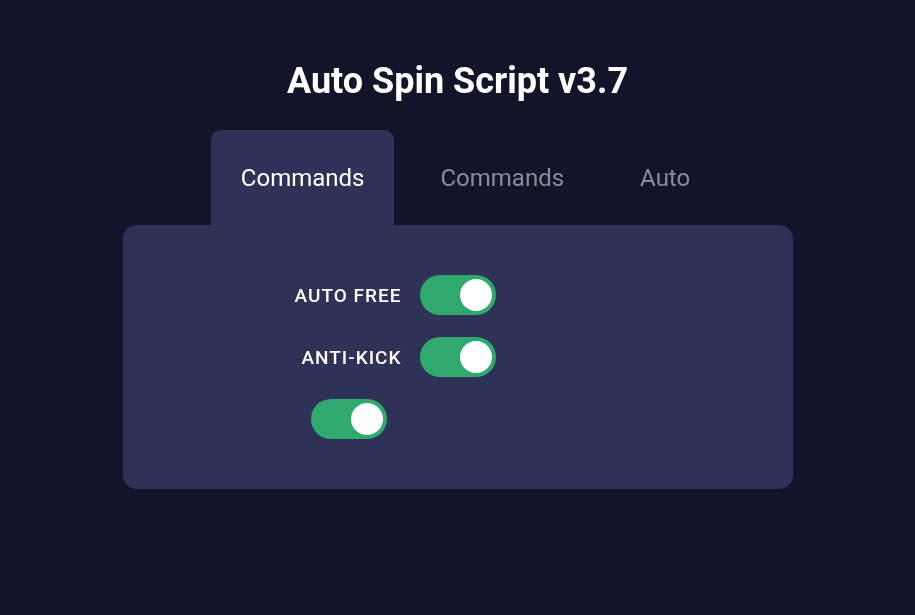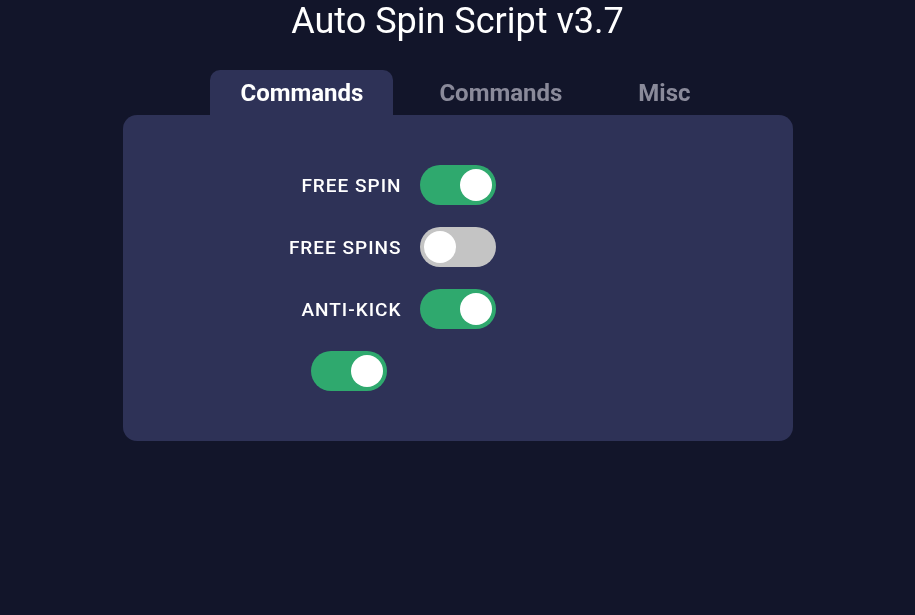--- a/index.html
+++ b/index.html
@@ -13,32 +13,33 @@
       background-color: #12152a;
       font-family: -apple-system, BlinkMacSystemFont, 'Segoe UI', Roboto, Arial, sans-serif;
       display: flex;
       flex-direction: column;
       align-items: center;
       overflow: hidden;
     }
     .title {
       color: #ffffff;
       font-size: 36px;
-      font-weight: 400;
+      font-weight: 700;
+      margin-top: 60px;
       margin-bottom: 28px;
     }
     .tabs {
       display: flex;
       align-items: flex-end;
       gap: 0;
     }
     .tab {
-      padding: 9px 30px;
+      padding: 34px 30px;
       font-size: 24px;
-      font-weight: 700;
+      font-weight: 400;
       color: #8a8a9a;
       cursor: pointer;
       border-radius: 10px 10px 0 0;
       margin-left: 16px;
     }
     .tab.active {
       background-color: #2e3257;
       color: #ffffff;
     }
     .panel {
@@ -99,34 +100,27 @@
     }
   </style>
 </head>
 <body>
 
 <h1 class="title">Auto Spin Script v3.7</h1>
 
 <div class="tabs">
   <div class="tab active">Commands</div>
   <div class="tab">Commands</div>
-  <div class="tab">Misc</div>
+  <div class="tab">Auto</div>
 </div>
 
 <div class="panel">
   <div class="setting-row">
-    <span class="setting-label">FREE SPIN</span>
+    <span class="setting-label">AUTO FREE</span>
     <div class="toggle on">
-      <div class="toggle-knob"></div>
-    </div>
-    <div class="toggle-spacer"></div>
-  </div>
-  <div class="setting-row">
-    <span class="setting-label">FREE SPINS</span>
-    <div class="toggle off">
       <div class="toggle-knob"></div>
     </div>
     <div class="toggle-spacer"></div>
   </div>
   <div class="setting-row">
     <span class="setting-label">ANTI-KICK</span>
     <div class="toggle on">
       <div class="toggle-knob"></div>
     </div>
     <div class="toggle-spacer"></div>

